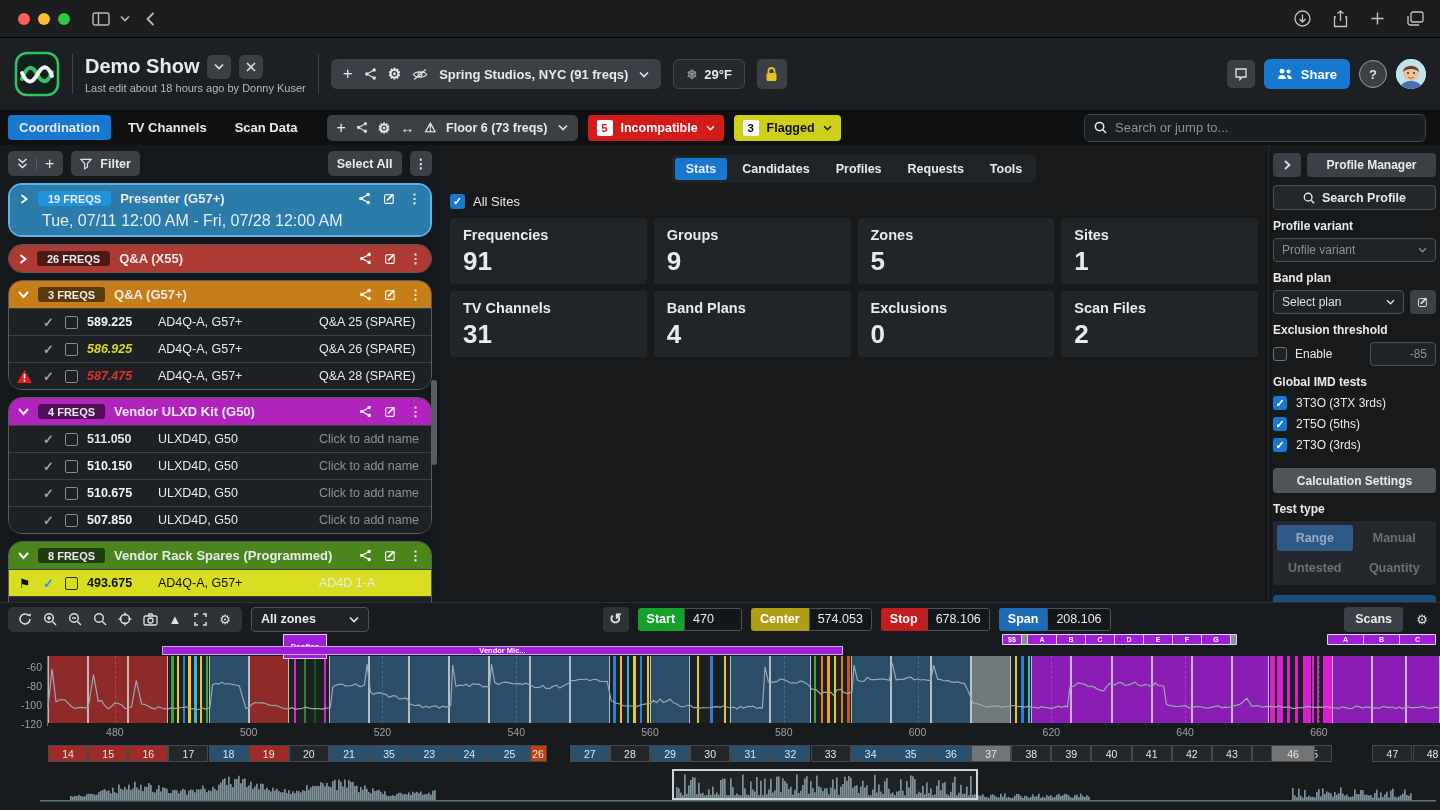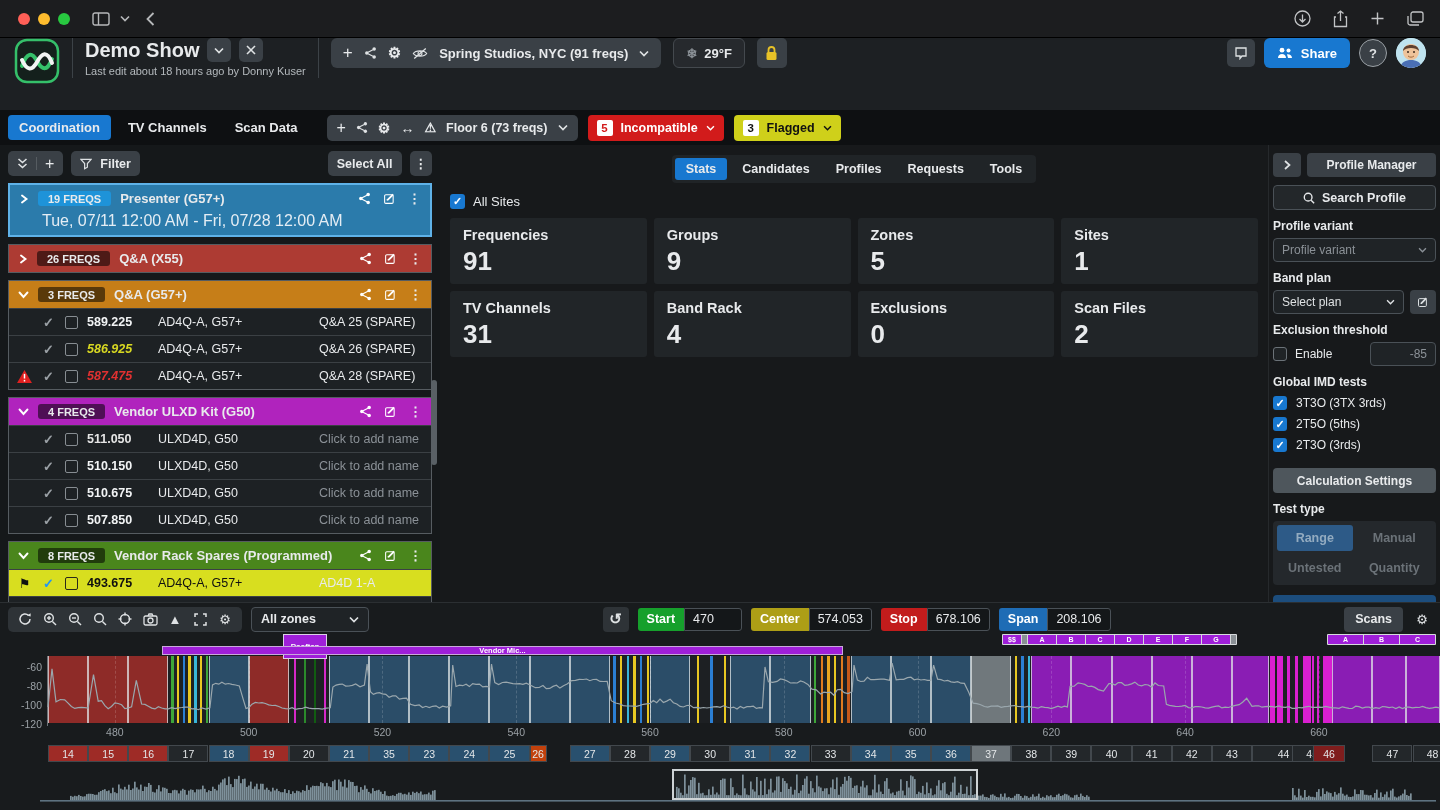--- a/index.html
+++ b/index.html
@@ -7,21 +7,21 @@
 svg{display:block}
 
 .chrome{height:38px;background:#1c1d1f;display:flex;align-items:center;position:relative;border-bottom:1px solid #000}
 .lights{display:flex;gap:8px;margin-left:18px}
 .light{width:12px;height:12px;border-radius:50%}
 .chrome-ic{color:#b6b8ba;margin-left:22px;display:flex;align-items:center}
 .urlbar{position:absolute;left:50%;transform:translateX(-50%);width:582px;height:26px;background:#404245;border-radius:8px;display:flex;align-items:center;justify-content:center;gap:6px;font-size:12.5px;color:#ececee}
 .urlbar .side-ic{position:absolute;right:8px;display:flex;gap:8px;align-items:center}
 .chrome-right{position:absolute;right:16px;display:flex;gap:22px;align-items:center;color:#c2c4c6}
 
-.apphead{height:72px;background:#1d2023;display:flex;align-items:flex-start;padding:0 14px;gap:12px}
+.apphead{height:72px;background:#1d2023;display:flex;align-items:center;padding:0 14px;gap:12px}
 .logo{width:46px;height:46px}
 .vdiv{width:1px;height:40px;background:#3c4247}
 .title-col{display:flex;flex-direction:column;gap:3px}
 .title-row{display:flex;align-items:center;gap:8px}
 .apptitle{font-size:20px;font-weight:bold}
 .btn-sq{background:#3a4046;border-radius:5px;height:24px;min-width:24px;display:flex;align-items:center;justify-content:center;color:#dfe2e4;font-size:13px}
 .subtitle{font-size:11px;color:#b4b9bd}
 .pill{background:#3a4046;border-radius:6px;height:30px;display:flex;align-items:center;gap:11px;padding:0 12px;font-weight:bold;font-size:13px}
 .pill-plain{border:1px solid #44494e;border-radius:6px;height:30px;display:flex;align-items:center;gap:7px;padding:0 12px;font-weight:bold;font-size:13px;background:#26292d}
 .head-right{margin-left:auto;display:flex;gap:9px;align-items:center}
@@ -34,21 +34,21 @@
 .tab.active{background:#1878d0}
 .npill{background:#3a4046;border-radius:5px;height:26px;display:flex;align-items:center;gap:10px;padding:0 10px;font-weight:bold;font-size:12.5px}
 .alert{height:26px;border-radius:4px;display:flex;align-items:center;gap:8px;padding:0 9px;font-weight:bold;font-size:12.5px}
 .alert .cnt{background:#fff;border-radius:2px;min-width:16px;height:16px;display:flex;align-items:center;justify-content:center;font-size:11.5px}
 .search{margin-left:auto;margin-right:6px;width:342px;height:28px;background:#1b1e21;border:1.5px solid #3c4247;border-radius:6px;display:flex;align-items:center;gap:8px;padding:0 9px;color:#8b9197}
 
 .workspace{display:flex;height:457px}
 .sidebar{width:440px;background:#15181a;padding:6px 8px 0;position:relative;overflow:hidden;flex:none}
 .sb-toolbar{display:flex;gap:8px;margin-bottom:7px;align-items:center}
 .sbtn{background:#3a4046;border-radius:5px;height:25px;display:flex;align-items:center;justify-content:center;gap:8px;padding:0 9px;font-weight:bold;font-size:12.5px}
-.group{border:1px solid #565c61;border-radius:0;margin-bottom:7px;overflow:hidden}
+.group{border:1px solid #565c61;border-radius:14px;margin-bottom:7px;overflow:hidden}
 .group.selected{border:2px solid #5fb2e8}
 .ghead{display:flex;align-items:center;height:27px;padding:0 9px;gap:9px}
 .gbadge{padding:1.5px 10px;border-radius:3px;background:rgba(0,0,0,.55);font-size:11px;font-weight:bold;white-space:nowrap}
 .gname{font-weight:bold;font-size:13px;flex:1;white-space:nowrap;overflow:hidden}
 .gicons{display:flex;gap:12px;align-items:center}
 .gsub{font-size:16px;padding:0 8px 5px 32px;color:#e4edf4}
 .frow{display:flex;align-items:center;height:27px;background:#1d2124;border-top:1px solid #3b4044;padding:0 8px;gap:9px;font-size:12.5px}
 .frow.hl{background:#d8de1f;color:#101010}
 .slot{width:15px;display:flex;justify-content:center;flex:none}
 .chk{color:#9aa0a5;font-weight:bold;font-size:13px}
@@ -265,20 +265,27 @@
     <svg width="9" height="6" viewBox="0 0 10 7" fill="none" stroke="#fff" stroke-width="1.7">
         <polyline points="1,1.5 5,5.5 9,1.5"></polyline>
       </svg>
   </div>
   <div class="alert" style="background:#cfd01a;color:#111">
     <span class="cnt" style="color:#111">3</span>
     <span>Flagged</span>
     <svg width="9" height="6" viewBox="0 0 10 7" fill="none" stroke="#111" stroke-width="1.7">
         <polyline points="1,1.5 5,5.5 9,1.5"></polyline>
       </svg>
+  </div>
+  <div class="search">
+    <svg width="13" height="13" viewBox="0 0 14 14">
+        <circle cx="6" cy="6" r="4.5" fill="none" stroke="#e8eaec" stroke-width="1.6"></circle>
+        <line x1="9.5" y1="9.5" x2="13" y2="13" stroke="#e8eaec" stroke-width="1.6"></line>
+      </svg>
+    <span>Search or jump to...</span>
   </div>
 </div>
 
 <div class="workspace">
   <aside class="sidebar">
     <div class="sb-toolbar">
       <div class="sbtn">
         <svg width="11" height="11" viewBox="0 0 11 11" fill="none" stroke="#dfe2e4" stroke-width="1.6">
             <polyline points="1.5,1 5.5,4.5 9.5,1"></polyline>
             <polyline points="1.5,6 5.5,9.5 9.5,6"></polyline>
@@ -553,21 +560,21 @@
         </div>
         <div class="card">
           <div class="cl">Sites</div>
           <div class="cv">1</div>
         </div>
         <div class="card">
           <div class="cl">TV Channels</div>
           <div class="cv">31</div>
         </div>
         <div class="card">
-          <div class="cl">Band Rack</div>
+          <div class="cl">Band Plans</div>
           <div class="cv">4</div>
         </div>
         <div class="card">
           <div class="cl">Exclusions</div>
           <div class="cv">0</div>
         </div>
         <div class="card">
           <div class="cl">Scan Files</div>
           <div class="cv">2</div>
         </div>
@@ -879,21 +886,21 @@
       <div class="chcell" style="left:930.9346582991361px;width:40.1px;background:#29506e">36</div>
       <div class="chcell" style="left:971.0680518581877px;width:40.1px;background:#6e767b">37</div>
       <div class="chcell" style="left:1011.2014454172394px;width:40.1px;background:#23272a">38</div>
       <div class="chcell" style="left:1051.334838976291px;width:40.1px;background:#23272a">39</div>
       <div class="chcell" style="left:1091.4682325353426px;width:40.1px;background:#23272a">40</div>
       <div class="chcell" style="left:1131.6016260943943px;width:40.1px;background:#23272a">41</div>
       <div class="chcell" style="left:1171.735019653446px;width:40.1px;background:#23272a">42</div>
       <div class="chcell" style="left:1211.8684132124977px;width:40.1px;background:#23272a">43</div>
       <div class="chcell" style="left:1252.0018067715491px;width:63px;background:#23272a">44</div>
       <div class="chcell" style="left:1292.1352003306008px;width:40.1px;background:#23272a">45</div>
-      <div class="chcell" style="left:1313px;width:32px;background:#7f1d1d">46</div>
+      <div class="chcell" style="left:1271px;width:44px;background:#737373">46</div>
       <div class="chcell" style="left:1372.4019874487042px;width:40.1px;background:#23272a">47</div>
       <div class="chcell" style="left:1412.5353810077559px;width:40.1px;background:#23272a">48</div>
       <div class="mk" style="left:283px;top:31px;width:44px;height:25px;background:#9f1fd9;border:1px solid #ddd0e8">Rooftop</div>
       <div class="mk" style="left:162px;top:43px;width:681px;height:9px;background:#9f1fd9;border:1px solid #c9a8dd">Vendor Mic...</div>
       <div class="mkgrp" style="left:1002px;top:31px">
         <div style="width:18px;background:#9f1fd9">$$</div>
         <div style="width:5px;background:#8a9095"></div>
         <div style="width:28px;background:#9f1fd9">A</div>
         <div style="width:28px;background:#9f1fd9">B</div>
         <div style="width:28px;background:#9f1fd9">C</div>

